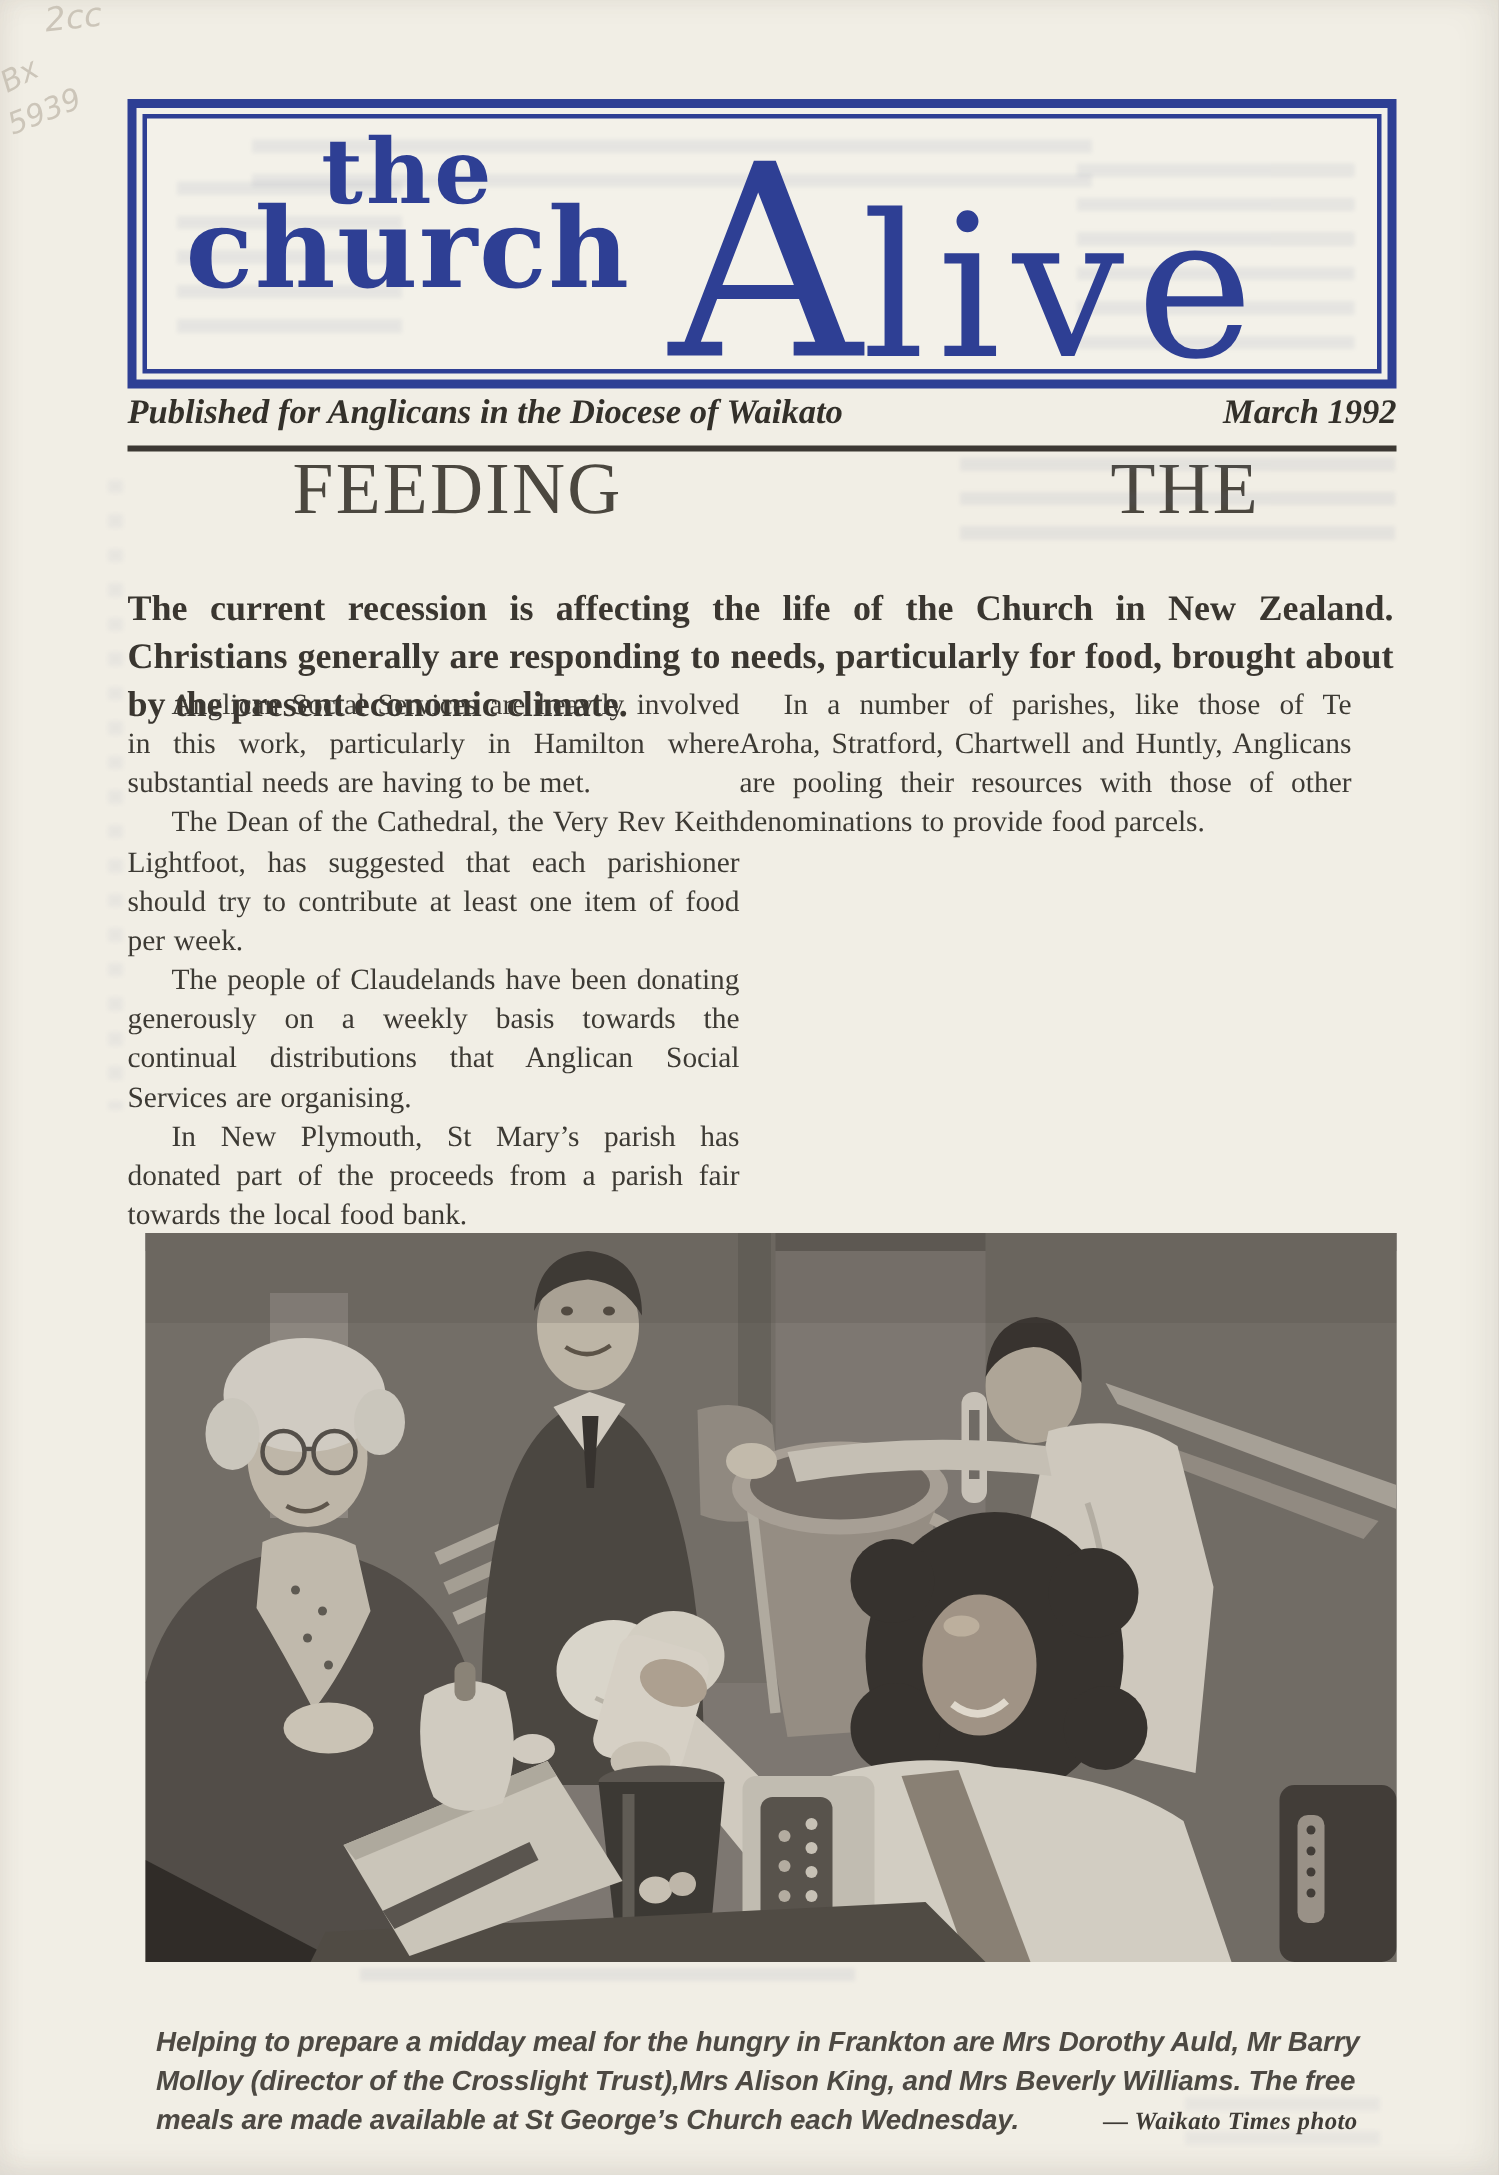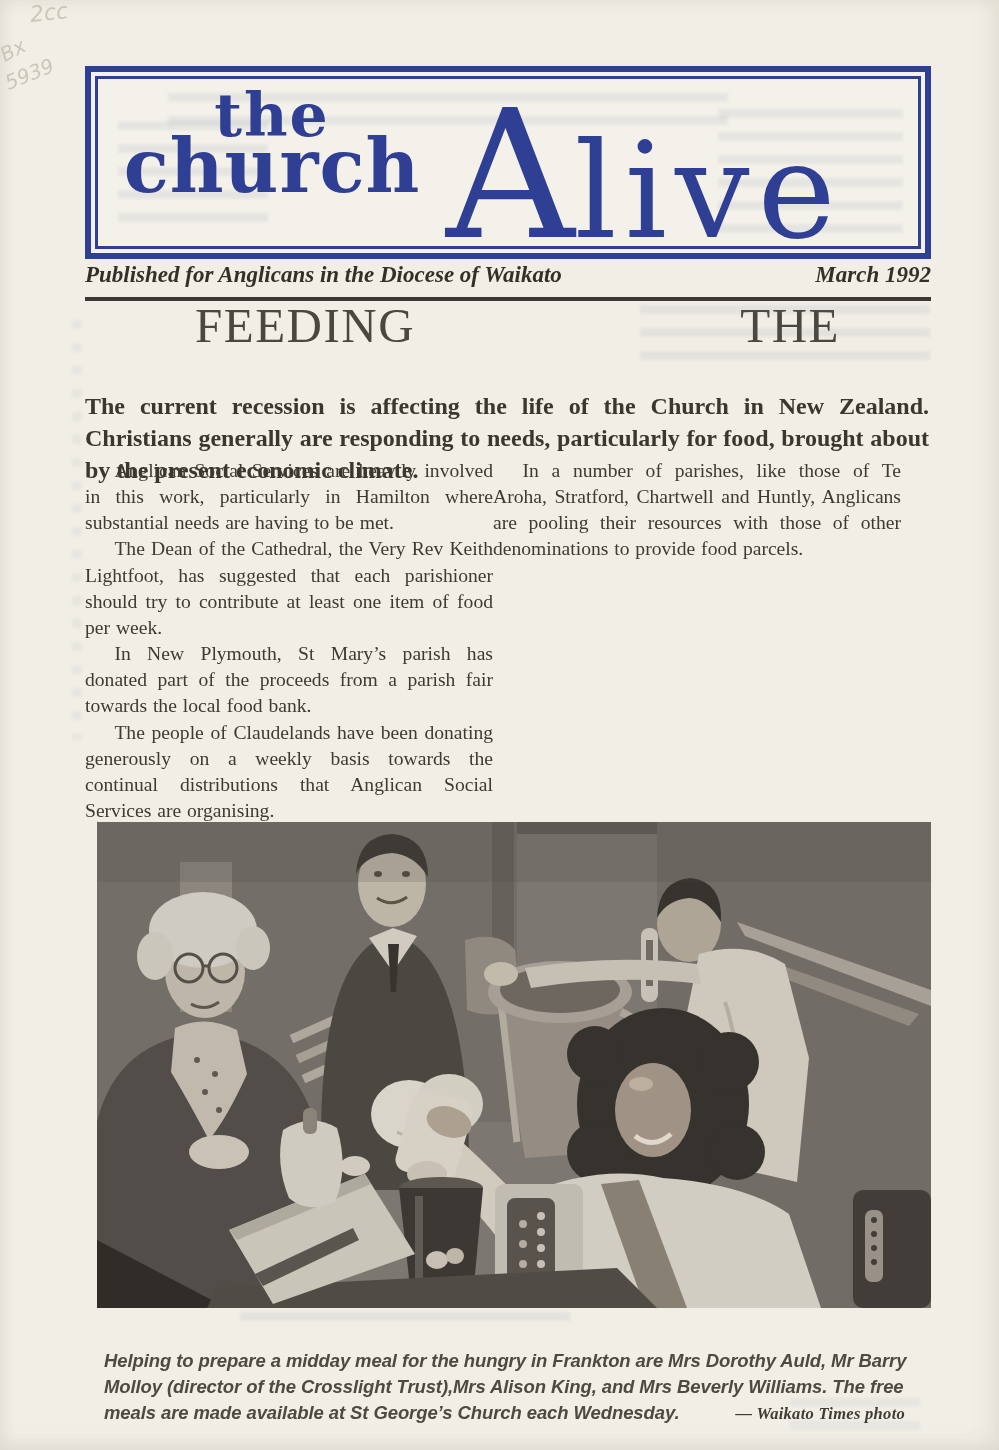--- a/index.html
+++ b/index.html
@@ -112,22 +112,22 @@
       <span>THE</span>
     </div>
   </div>
 
   <p class="intro">The current recession is affecting the life of the Church in New Zealand. Christians generally are responding to needs, particularly for food, brought about by the present economic climate.</p>
 
   <div class="columns">
     <div class="col">
       <p>Anglican Social Services are heavily involved in this work, particularly in Hamilton where substantial needs are having to be met.</p>
       <p>The Dean of the Cathedral, the Very Rev Keith Lightfoot, has suggested that each parishioner should try to contribute at least one item of food per week.</p>
+      <p>The people of Claudelands have been donating generously on a weekly basis towards the continual distributions that Anglican Social Services are organising.</p>
       <p>In New Plymouth, St Mary’s parish has donated part of the proceeds from a parish fair towards the local food bank.</p>
-      <p>The people of Claudelands have been donating generously on a weekly basis towards the continual distributions that Anglican Social Services are organising.</p>
     </div>
     <div class="col">
       <p>In a number of parishes, like those of Te Aroha, Stratford, Chartwell and Huntly, Anglicans are pooling their resources with those of other denominations to provide food parcels.</p>
     </div>
   </div>
 
   <div class="bleed" style="left:640px; top:305px; width:290px; height:66px;"></div>
   <div class="bleed" style="left:72px; top:320px; width:10px; height:420px; opacity:.06;"></div>
   <div class="bleed" style="left:240px; top:1312px; width:330px; height:14px;"></div>
   <div class="bleed" style="left:790px; top:1398px; width:130px; height:34px; opacity:.06;"></div>

